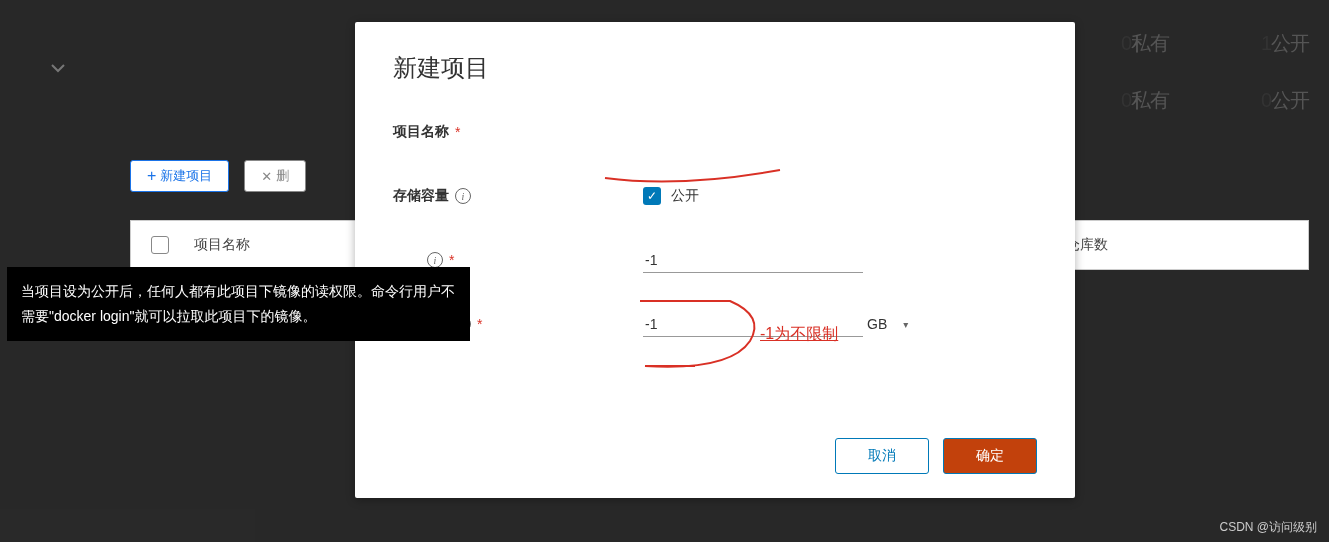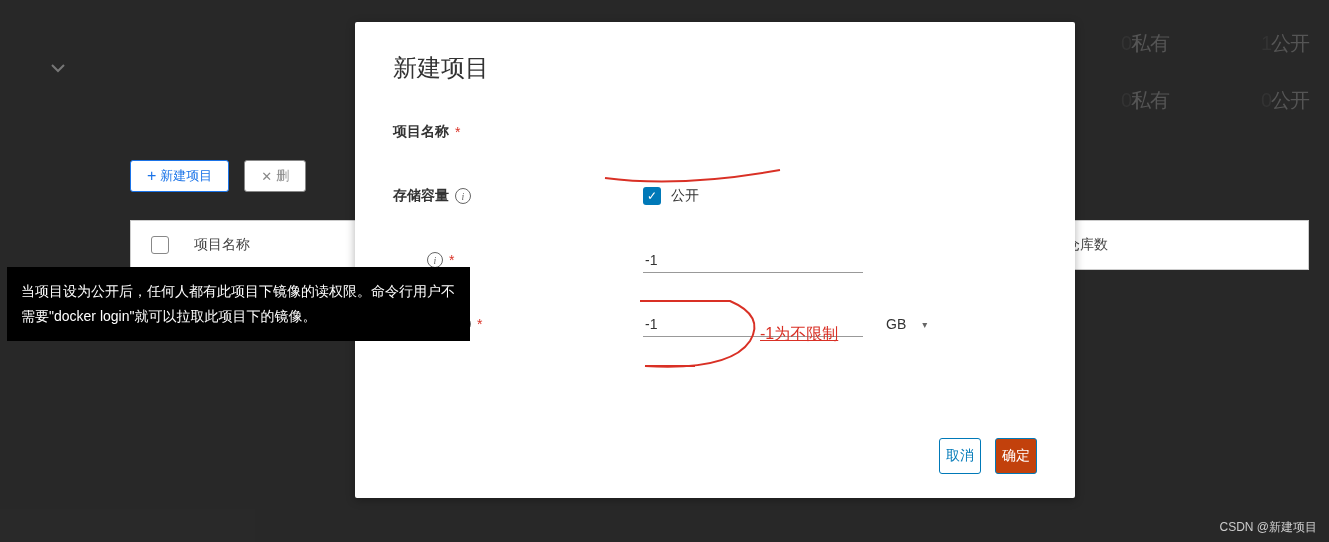--- a/index.html
+++ b/index.html
@@ -32,25 +32,25 @@
     .form-label .req { color: #d93025; font-weight: 400; }
     .info-icon { display: inline-flex; width: 16px; height: 16px; border: 1px solid #666; border-radius: 50%; align-items: center; justify-content: center; font-size: 10px; color: #666; font-weight: 400; font-style: italic; font-family: serif; }
     .form-field { flex: 0 0 auto; margin-left: 110px; }
     .text-input { border: none; border-bottom: 1px solid #999; padding: 4px 2px; font-size: 14px; width: 220px; outline: none; color: #333; }
     .text-input.short { width: 220px; }
     
     .checkbox-wrap { display: flex; align-items: center; gap: 10px; }
     .checkbox { width: 18px; height: 18px; background: #0079b8; border-radius: 3px; display: flex; align-items: center; justify-content: center; color: #fff; font-size: 12px; }
     .checkbox-label { font-size: 14px; color: #333; }
     
-    .unit-select { margin-left: 23px; display: flex; align-items: center; gap: 16px; font-size: 14px; color: #333; }
+    .unit-select { margin-left: 4px; display: flex; align-items: center; gap: 16px; font-size: 14px; color: #333; }
     .chevron-down { font-size: 10px; color: #666; }
     
     .modal-footer { position: absolute; bottom: 24px; right: 38px; display: flex; gap: 14px; }
-    .btn { padding: 8px 6px; font-size: 14px; border-radius: 3px; cursor: pointer; }
+    .btn { padding: 8px 32px; font-size: 14px; border-radius: 3px; cursor: pointer; }
     .btn-cancel { background: #fff; border: 1px solid #0079b8; color: #0079b8; }
     .btn-ok { background: #c2410c; border: 1px solid #0079b8; color: #fff; }
     
     .tooltip { position: absolute; top: 267px; left: 7px; width: 463px; background: #000; color: #fff; padding: 12px 14px; font-size: 14px; line-height: 1.8; z-index: 10; }
     .tooltip::after { content: ''; position: absolute; top: -10px; right: 0px; border: 10px solid transparent; border-bottom-color: #000; border-right-width: 0; }
     
     .annotation { position: absolute; color: #d93025; font-size: 16px; }
     .ann1 { top: 324px; left: 760px; text-decoration: underline; }
     
     .scribble { position: absolute; pointer-events: none; }
@@ -161,13 +161,13 @@
 <svg class="scribble" style="top:160px;left:600px" width="200" height="30">
   <path d="M5 18 Q 80 28 180 10" stroke="#d93025" stroke-width="2" fill="none"></path>
 </svg>
 <svg class="scribble" style="top:275px;left:160px" width="190" height="20">
   <path d="M2 10 Q 90 5 185 12" stroke="#d93025" stroke-width="2" fill="none"></path>
 </svg>
 <svg class="scribble" style="top:296px;left:635px" width="140" height="80">
   <path d="M5 5 L 95 5 Q 130 20 115 45 Q 95 75 10 70 L 60 70" stroke="#d93025" stroke-width="2" fill="none"></path>
 </svg>
 
-<div class="watermark">CSDN @新建项目</div>
+<div class="watermark">CSDN @访问级别</div>
 
 </body></html>

